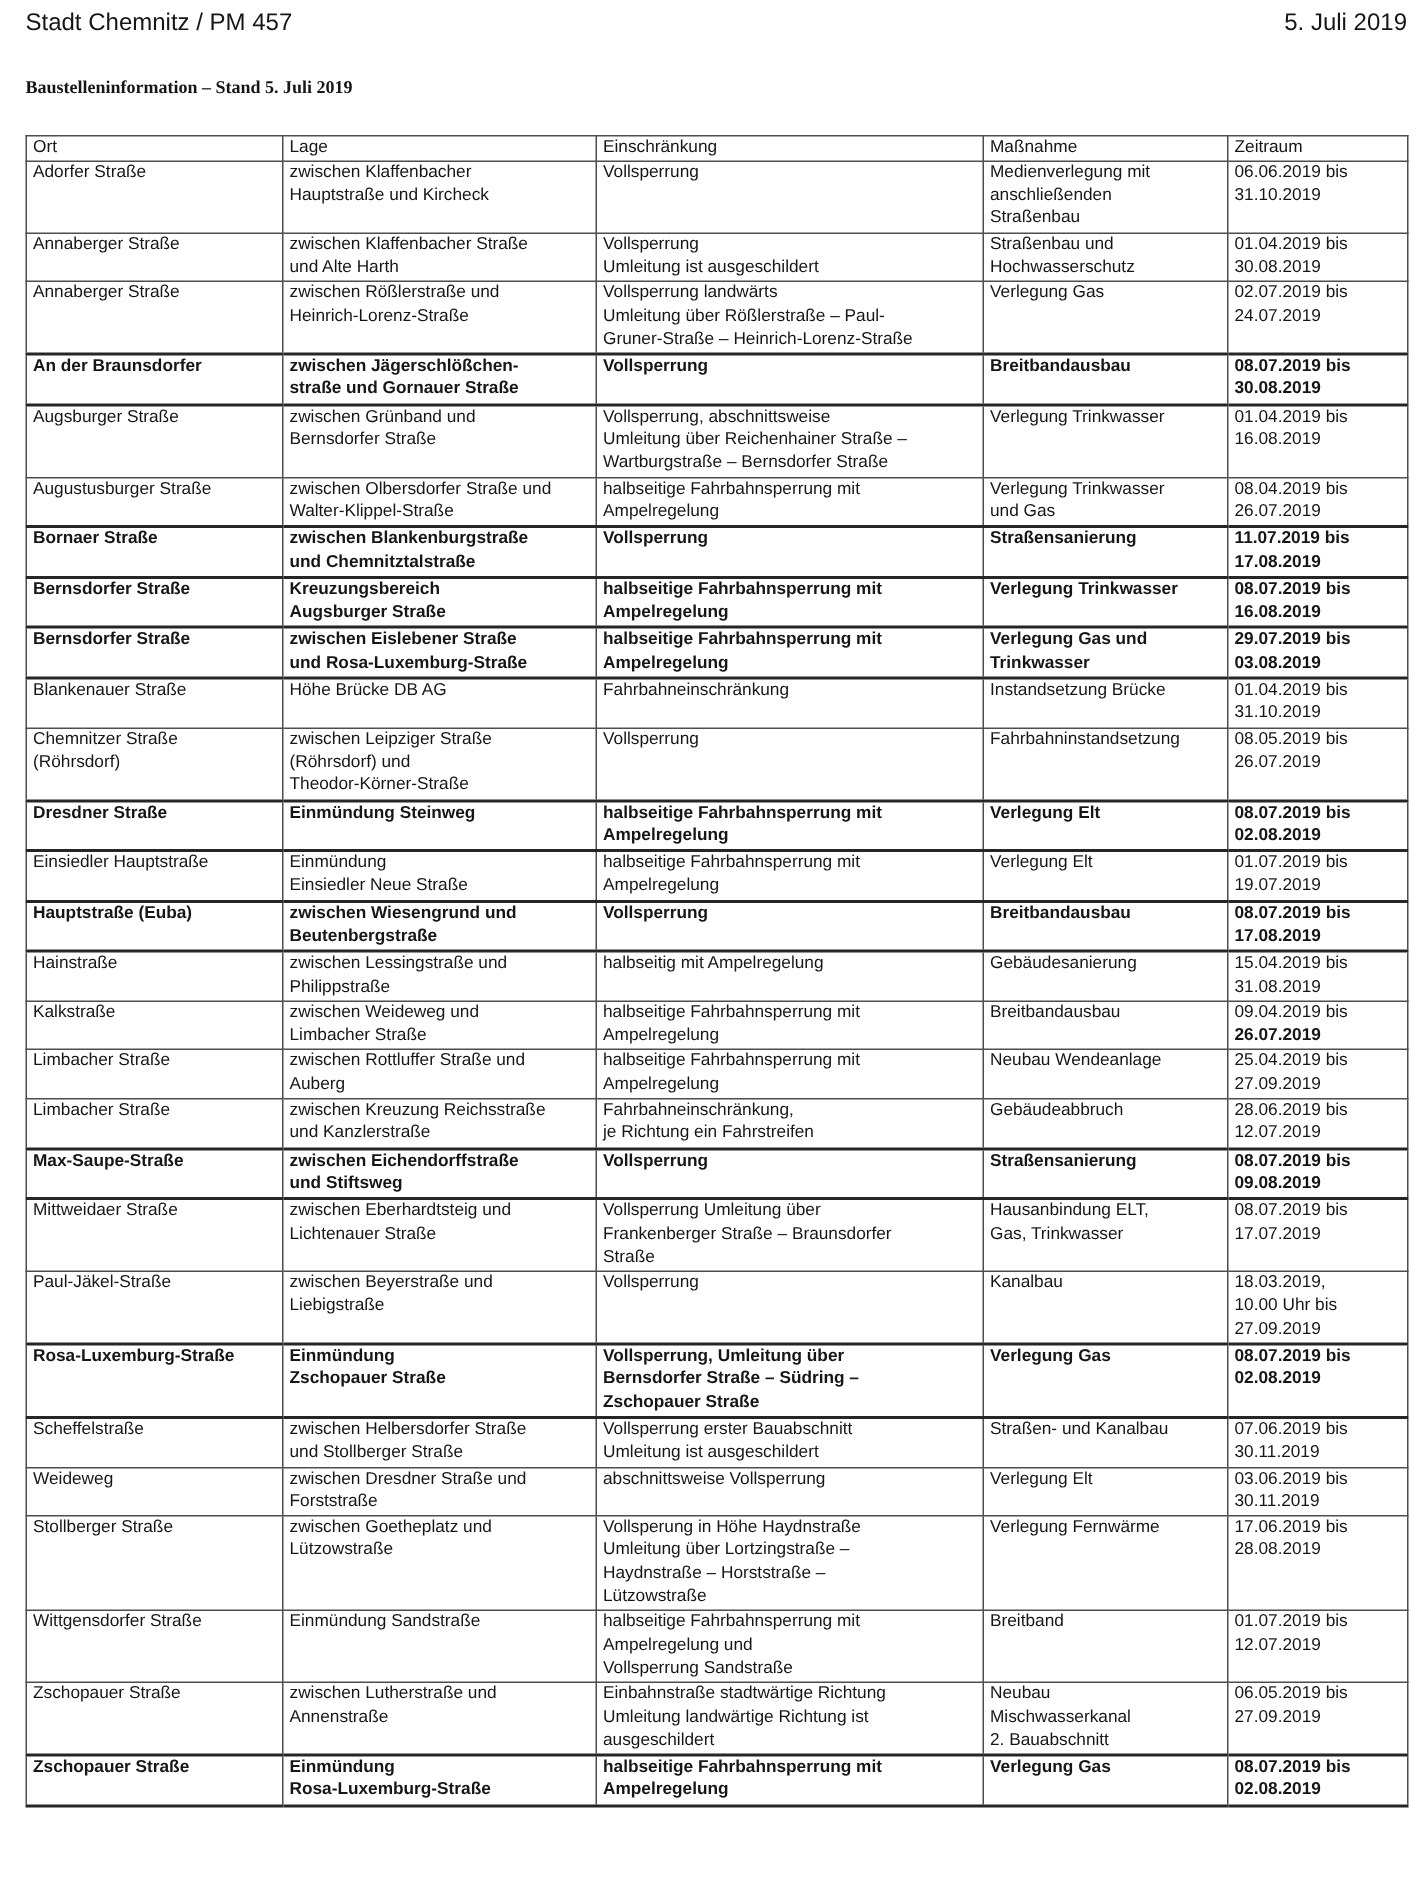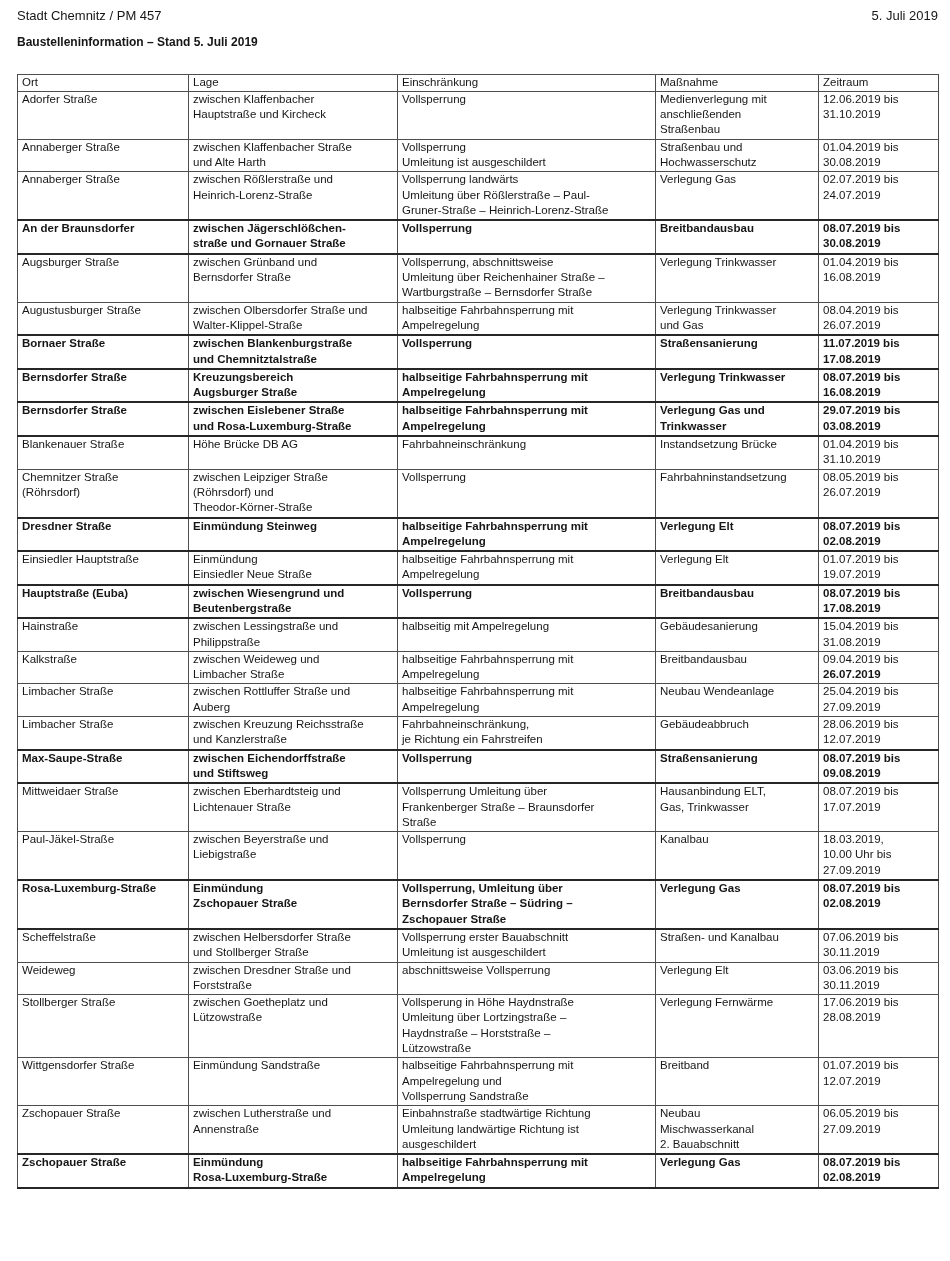--- a/index.html
+++ b/index.html
@@ -16,27 +16,28 @@
   }
   .page {
     box-sizing: border-box;
     width: 950px;
     padding: 8px 12px 0 17px;
   }
   .doc-header {
     display: flex;
     justify-content: space-between;
     align-items: baseline;
-    font-size: 13px;
+    font-size: 16px;
     line-height: 15px;
   }
   .title-block {
-    margin-top: 12px;
+    margin-top: 28px;
     font-size: 12px;
     line-height: 15.5px;
+    font-family: Liberation Serif, serif;
   }
   .title {
     font-weight: bold;
   }
   table.construction {
     border-collapse: collapse;
     table-layout: fixed;
     width: 921px;
     margin-top: 23px;
     font-size: 11.5px;
@@ -98,21 +99,21 @@
           <th>Maßnahme</th>
           <th>Zeitraum</th>
         </tr>
     </thead>
     <tbody>
         <tr>
           <td><span>Adorfer Straße</span></td>
           <td><span>zwischen Klaffenbacher</span><br><span>Hauptstraße und Kircheck</span></td>
           <td><span>Vollsperrung</span></td>
           <td><span>Medienverlegung mit</span><br><span>anschließenden</span><br><span>Straßenbau</span></td>
-          <td><span>12.06.2019 bis</span><br><span>31.10.2019</span></td>
+          <td><span>06.06.2019 bis</span><br><span>31.10.2019</span></td>
         </tr>
         <tr>
           <td><span>Annaberger Straße</span></td>
           <td><span>zwischen Klaffenbacher Straße</span><br><span>und Alte Harth</span></td>
           <td><span>Vollsperrung</span><br><span>Umleitung ist ausgeschildert</span></td>
           <td><span>Straßenbau und</span><br><span>Hochwasserschutz</span></td>
           <td><span>01.04.2019 bis</span><br><span>30.08.2019</span></td>
         </tr>
         <tr>
           <td><span>Annaberger Straße</span></td>

